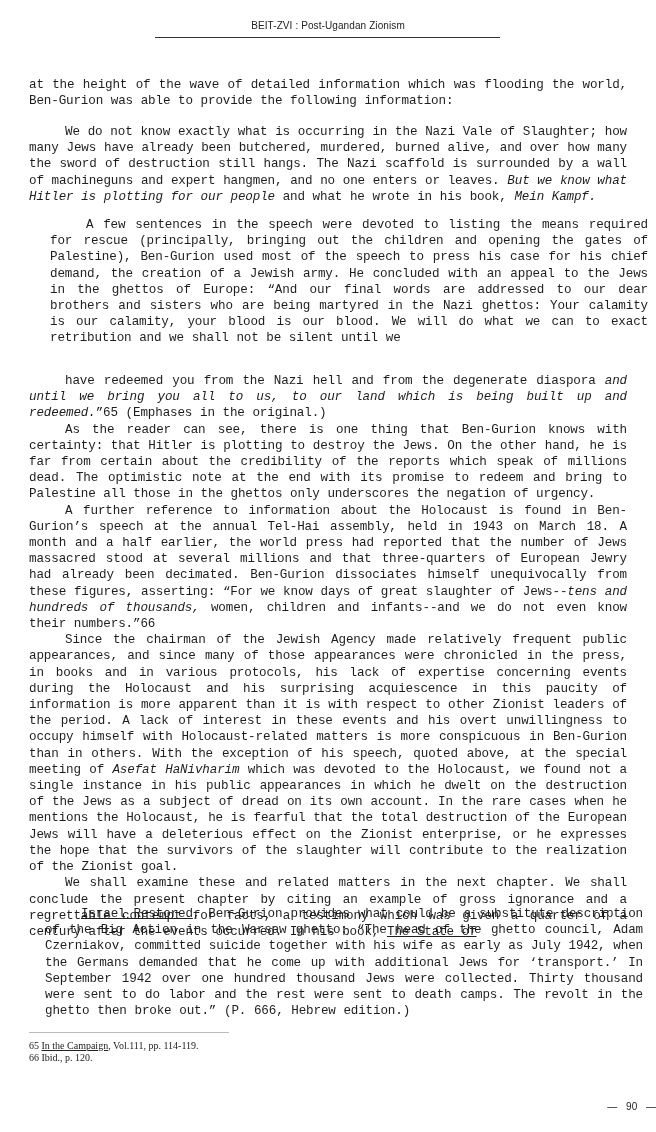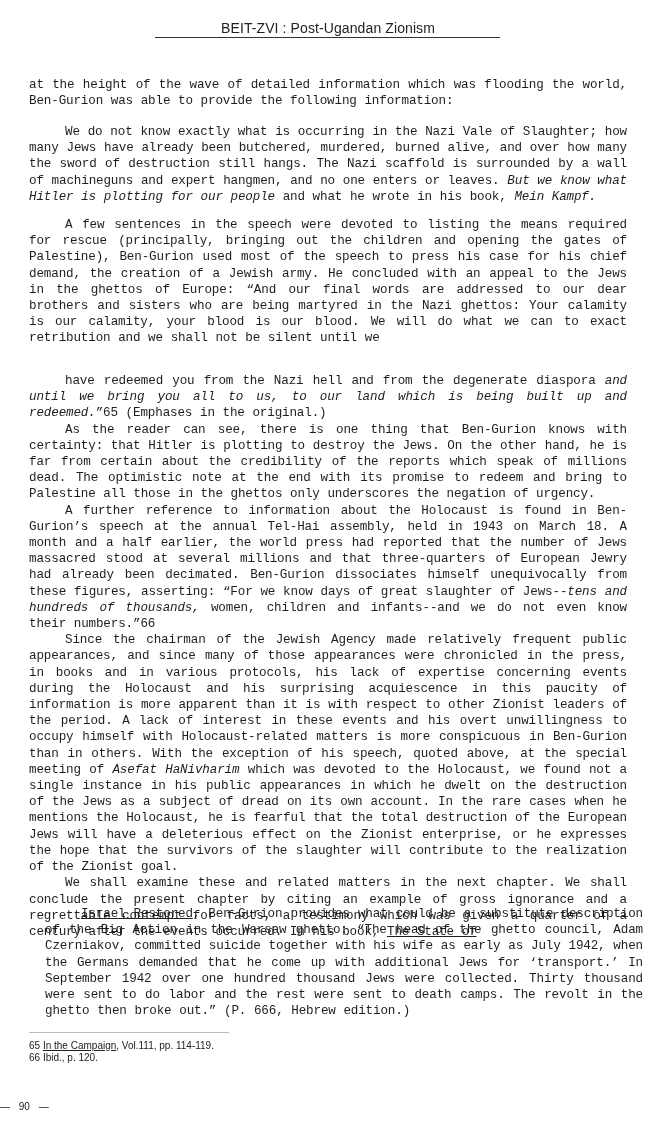--- a/index.html
+++ b/index.html
@@ -1,47 +1,47 @@
 <!DOCTYPE html>
 <html><head>
 <meta charset="utf-8">
 <style>
   html, body { margin: 0; padding: 0; background: #ffffff; }
   body { width: 656px; height: 1132px; position: relative; overflow: hidden; color: #1e1e1e; }
   .header { position: absolute; top: 20px; left: 0; width: 656px; text-align: center;
-    font-family: "Liberation Sans", sans-serif; font-size: 14px; color: #222; letter-spacing: 0.1px; }
+    font-family: "Liberation Sans", sans-serif; font-size: 10px; color: #222; letter-spacing: 0.1px; }
   .header-rule { position: absolute; top: 37px; left: 155px; width: 345px; height: 0; border-top: 1px solid #333; }
   .page { position: absolute; left: 29px; width: 598px; font-family: "DejaVu Serif", serif;
     font-size: 12.6px; line-height: 16.2px; text-align: justify; letter-spacing: -0.15px; word-spacing: 0.3px; }
   .page p { margin: 0; font-family: Liberation Mono, monospace; }
   .indent { text-indent: 36px; }
   .quote p { text-indent: 36px; }
   em { font-style: italic; }
   .u { text-decoration: underline; }
   .sep { position: absolute; left: 29px; top: 1032px; width: 200px; border-top: 1px solid #bbb; }
-  .footnotes { position: absolute; left: 29px; top: 1040px; font-family: Liberation Sans, sans-serif;
+  .footnotes { position: absolute; left: 29px; top: 1040px; font-family: Liberation Serif, serif;
     font-size: 10px; line-height: 12px; color: #222; }
-  .pagenum { position: absolute; top: 1101px; left: 0; width: 656px; text-align: left;
+  .pagenum { position: absolute; top: 1101px; left: 0; width: 656px; text-align: right;
     font-family: "Liberation Sans", sans-serif; font-size: 10px; color: #222; word-spacing: 6px; }
 </style>
 </head>
 <body>
 
 <div class="header">BEIT-ZVI : Post-Ugandan Zionism</div>
 <div class="header-rule"></div>
 
 <div class="page" style="top:77px;">
   <p>at the height of the wave of detailed information which was flooding the world, Ben-Gurion was able to provide the following information:</p>
 </div>
 
 <div class="page quote" style="top:124px;">
   <p><span>We do not know exactly what is occurring in the Nazi Vale of Slaughter; how many Jews have already been butchered, murdered, burned alive, and over how many the sword of destruction still hangs. The Nazi scaffold is surrounded by a wall of machineguns and expert hangmen, and no one enters or leaves. </span><em>But we know what Hitler is plotting for our people</em><span> and what he wrote in his book, </span><em>Mein Kampf.</em></p>
 </div>
 
-<div class="page" style="top:217px;">
+<div class="page" style="top:217px;margin-left:21px;">
   <p class="indent">A few sentences in the speech were devoted to listing the means required for rescue (principally, bringing out the children and opening the gates of Palestine), Ben-Gurion used most of the speech to press his case for his chief demand, the creation of a Jewish army. He concluded with an appeal to the Jews in the ghettos of Europe: “And our final words are addressed to our dear brothers and sisters who are being martyred in the Nazi ghettos: Your calamity is our calamity, your blood is our blood. We will do what we can to exact retribution and we shall not be silent until we</p>
 </div>
 
 <div class="page" style="top:341px;margin-top:32px;">
   <p class="indent"><span>have redeemed you from the Nazi hell and from the degenerate diaspora </span><em>and until we bring you all to us, to our land which is being built up and redeemed.</em><span>”65 (Emphases in the original.)</span></p>
   <p class="indent">As the reader can see, there is one thing that Ben-Gurion knows with certainty: that Hitler is plotting to destroy the Jews. On the other hand, he is far from certain about the credibility of the reports which speak of millions dead. The optimistic note at the end with its promise to redeem and bring to Palestine all those in the ghettos only underscores the negation of urgency.</p>
   <p class="indent"><span>A further reference to information about the Holocaust is found in Ben-Gurion’s speech at the annual Tel-Hai assembly, held in 1943 on March 18. A month and a half earlier, the world press had reported that the number of Jews massacred stood at several millions and that three-quarters of European Jewry had already been decimated. Ben-Gurion dissociates himself unequivocally from these figures, asserting: “For we know days of great slaughter of Jews--</span><em>tens and hundreds of thousands,</em><span> women, children and infants--and we do not even know their numbers.”66</span></p>
   <p class="indent"><span>Since the chairman of the Jewish Agency made relatively frequent public appearances, and since many of those appearances were chronicled in the press, in books and in various protocols, his lack of expertise concerning events during the Holocaust and his surprising acquiescence in this paucity of information is more apparent than it is with respect to other Zionist leaders of the period. A lack of interest in these events and his overt unwillingness to occupy himself with Holocaust-related matters is more conspicuous in Ben-Gurion than in others. With the exception of his speech, quoted above, at the special meeting of </span><em>Asefat HaNivharim</em><span> which was devoted to the Holocaust, we found not a single instance in his public appearances in which he dwelt on the destruction of the Jews as a subject of dread on its own account. In the rare cases when he mentions the Holocaust, he is fearful that the total destruction of the European Jews will have a deleterious effect on the Zionist enterprise, or he expresses the hope that the survivors of the slaughter will contribute to the realization of the Zionist goal.</span></p>
   <p class="indent"><span>We shall examine these and related matters in the next chapter. We shall conclude the present chapter by citing an example of gross ignorance and a regrettable contempt for facts, a testimony which was given a quarter of a century after the events occurred. In his book, </span><span class="u">The State of</span></p>
 </div>

